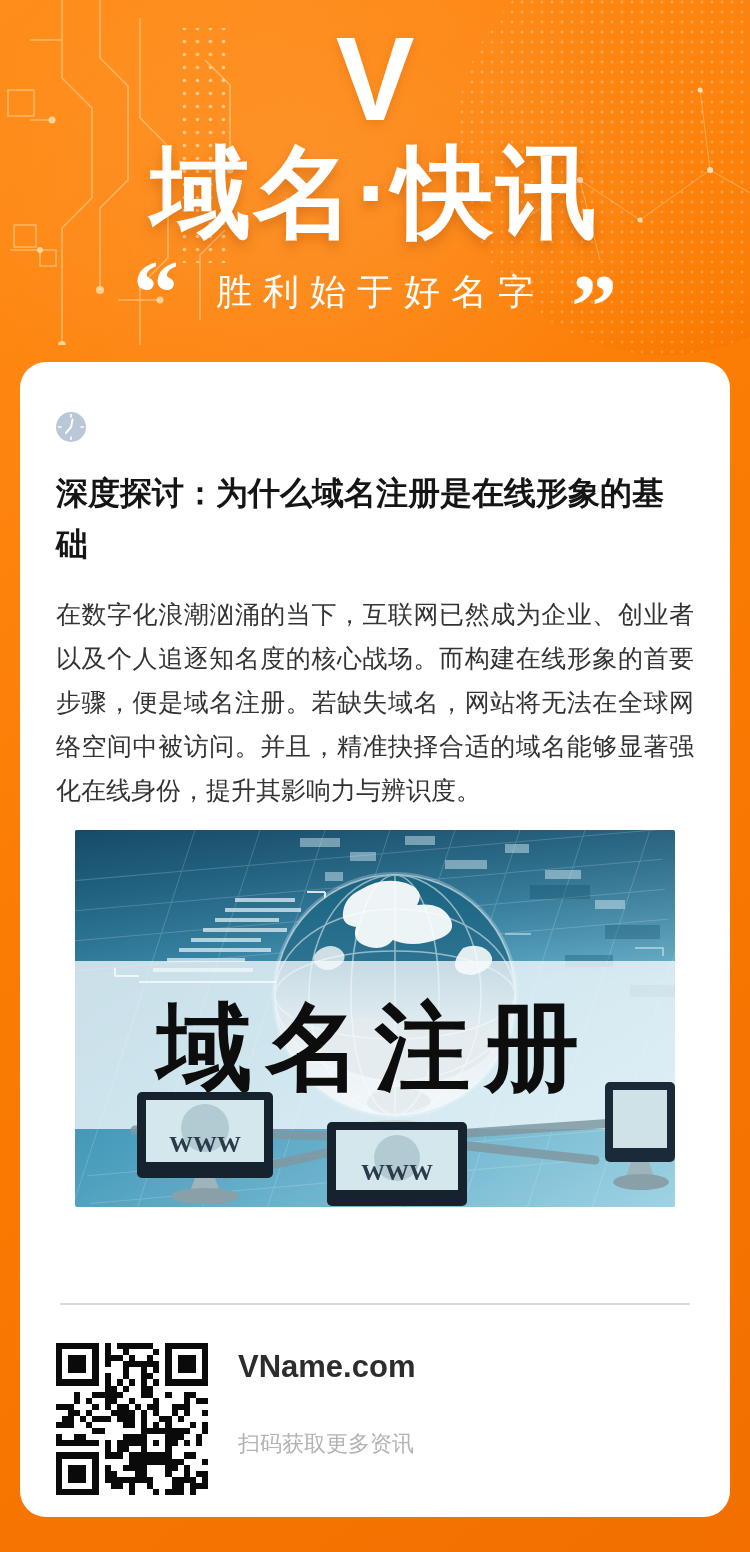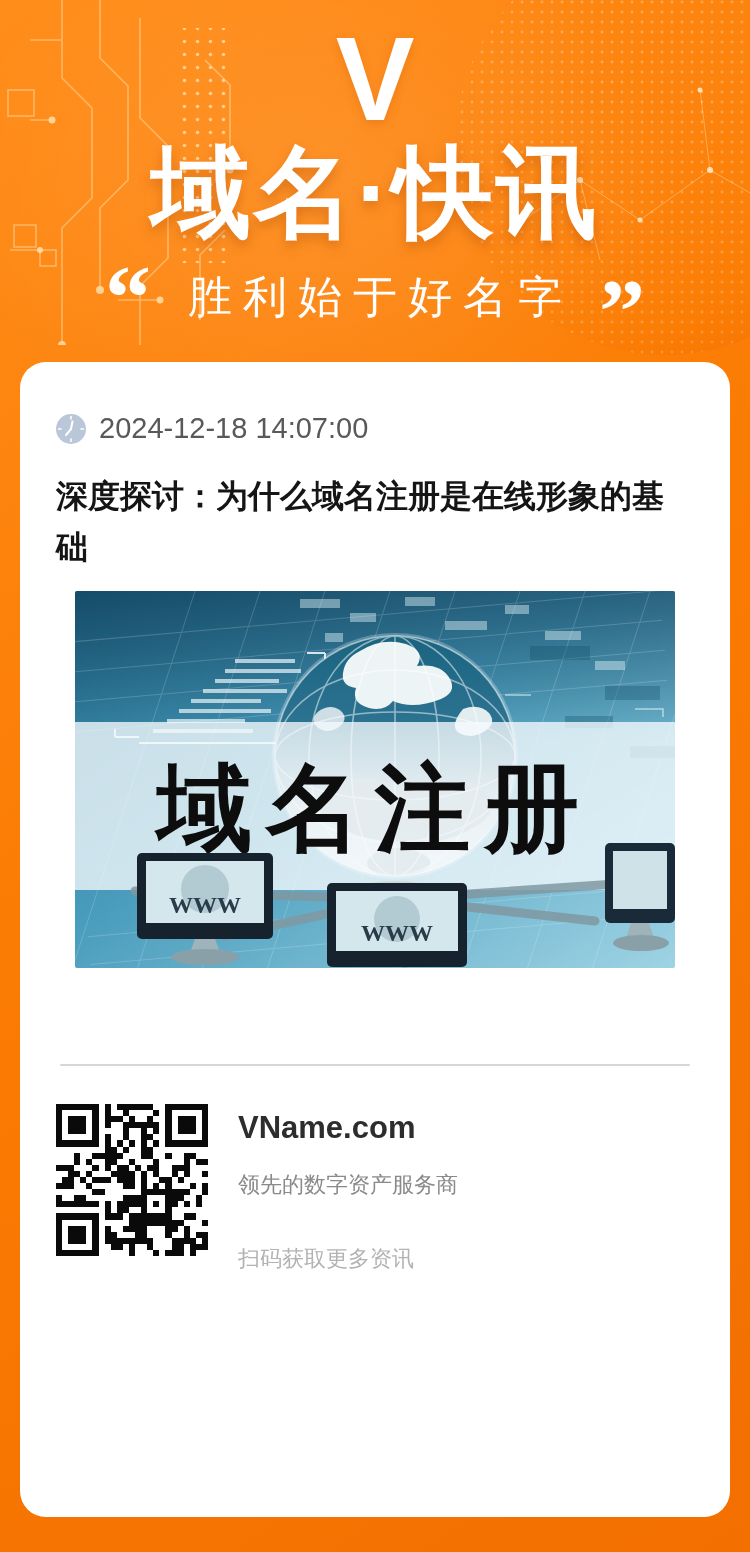--- a/index.html
+++ b/index.html
@@ -22,21 +22,21 @@
   .logo-v   { font-size:118px; font-weight:800; }
   .logo-name{ font-size:92px;  font-weight:800; letter-spacing:-2px; }
   .logo-com { font-size:58px;  font-weight:800; letter-spacing:-1px; }
   .brand-title { margin-top:4px; font-size:100px; line-height:1; font-weight:900; letter-spacing:3px;
     text-shadow:0 6px 12px rgba(170,70,0,.35); }
   .slogan-row { margin-top:26px; display:flex; align-items:center; gap:26px; }
   .quote-glyph { font-size:92px; font-weight:900; line-height:0; height:34px; display:block;
     font-family:"Liberation Serif","DejaVu Serif",serif; }
   .quote-open  { transform:translateY(16px); }
   .quote-close { transform:translateY(30px); }
-  .slogan-text { font-size:44px; font-weight:500; letter-spacing:11px; text-indent:11px; white-space:nowrap; }
+  .slogan-text { font-size:36px; font-weight:500; letter-spacing:11px; text-indent:11px; white-space:nowrap; }
   
   .card { position:relative; margin:0 20px; height:1155px; background:#fff; border-radius:26px;
     padding:50px 36px 24px; }
   .time-row { display:flex; align-items:center; gap:13px; color:#595959; font-size:29px; }
   .clock-svg { display:block; }
   .article-title { margin-top:26px; font-size:32px; font-weight:700; color:#151515; line-height:51px; }
   .article-body { margin-top:22px; font-size:25px; color:#333; line-height:44px; text-align:justify; }
   .hero { margin:18px auto 0; width:600px; height:377px; display:block; border-radius:2px; }
   .divider { margin-top:96px; height:2px; background:#d7d7d7; border-radius:1px; margin-left:4px; margin-right:4px; }
   .footer { margin-top:38px; display:flex; gap:30px; }
@@ -127,25 +127,25 @@
         <line x1="15" y1="2.5" x2="15" y2="5"></line>
         <line x1="15" y1="25" x2="15" y2="27.5"></line>
         <line x1="2.5" y1="15" x2="5" y2="15"></line>
         <line x1="25" y1="15" x2="27.5" y2="15"></line>
       </g>
       <g stroke="#ffffff" stroke-width="2" stroke-linecap="round">
         <line x1="15" y1="15" x2="16.5" y2="7.5"></line>
         <line x1="15" y1="15" x2="10" y2="21"></line>
       </g>
     </svg>
-    <span>2024-12-18 14:07:00</span>
   </div>
 
   <h1 class="article-title">深度探讨：为什么域名注册是在线形象的基础</h1>
 
+  <p class="article-body">在数字化浪潮汹涌的当下，互联网已然成为企业、创业者以及个人追逐知名度的核心战场。而构建在线形象的首要步骤，便是域名注册。若缺失域名，网站将无法在全球网络空间中被访问。并且，精准抉择合适的域名能够显著强化在线身份，提升其影响力与辨识度。</p>
 
   <svg class="hero" viewBox="0 0 600 377" preserveAspectRatio="none">
     <defs>
       <linearGradient id="sky" x1="0" y1="0" x2="1" y2="1">
         <stop offset="0%" stop-color="#256f90"></stop>
         <stop offset="45%" stop-color="#4a9dbd"></stop>
         <stop offset="100%" stop-color="#9ed3e4"></stop>
       </linearGradient>
       <linearGradient id="vign" x1="0" y1="0" x2="0" y2="1">
         <stop offset="0%" stop-color="#082f48" stop-opacity="0.55"></stop>
@@ -596,17 +596,16 @@
         <div style="grid-area: 25 / 7;"></div>
         <div style="grid-area: 25 / 13;"></div>
         <div style="grid-area: 25 / 17;"></div>
         <div style="grid-area: 25 / 19;"></div>
         <div style="grid-area: 25 / 20;"></div>
         <div style="grid-area: 25 / 21;"></div>
         <div style="grid-area: 25 / 23;"></div>
       </div>
     <div class="footer-text">
       <div class="brand-name">VName.com</div>
-      <div class="brand-tagline">领先的数字资产服务商</div>
       <div class="scan-note">扫码获取更多资讯</div>
     </div>
   </div>
 </div>
 
 </body></html>

